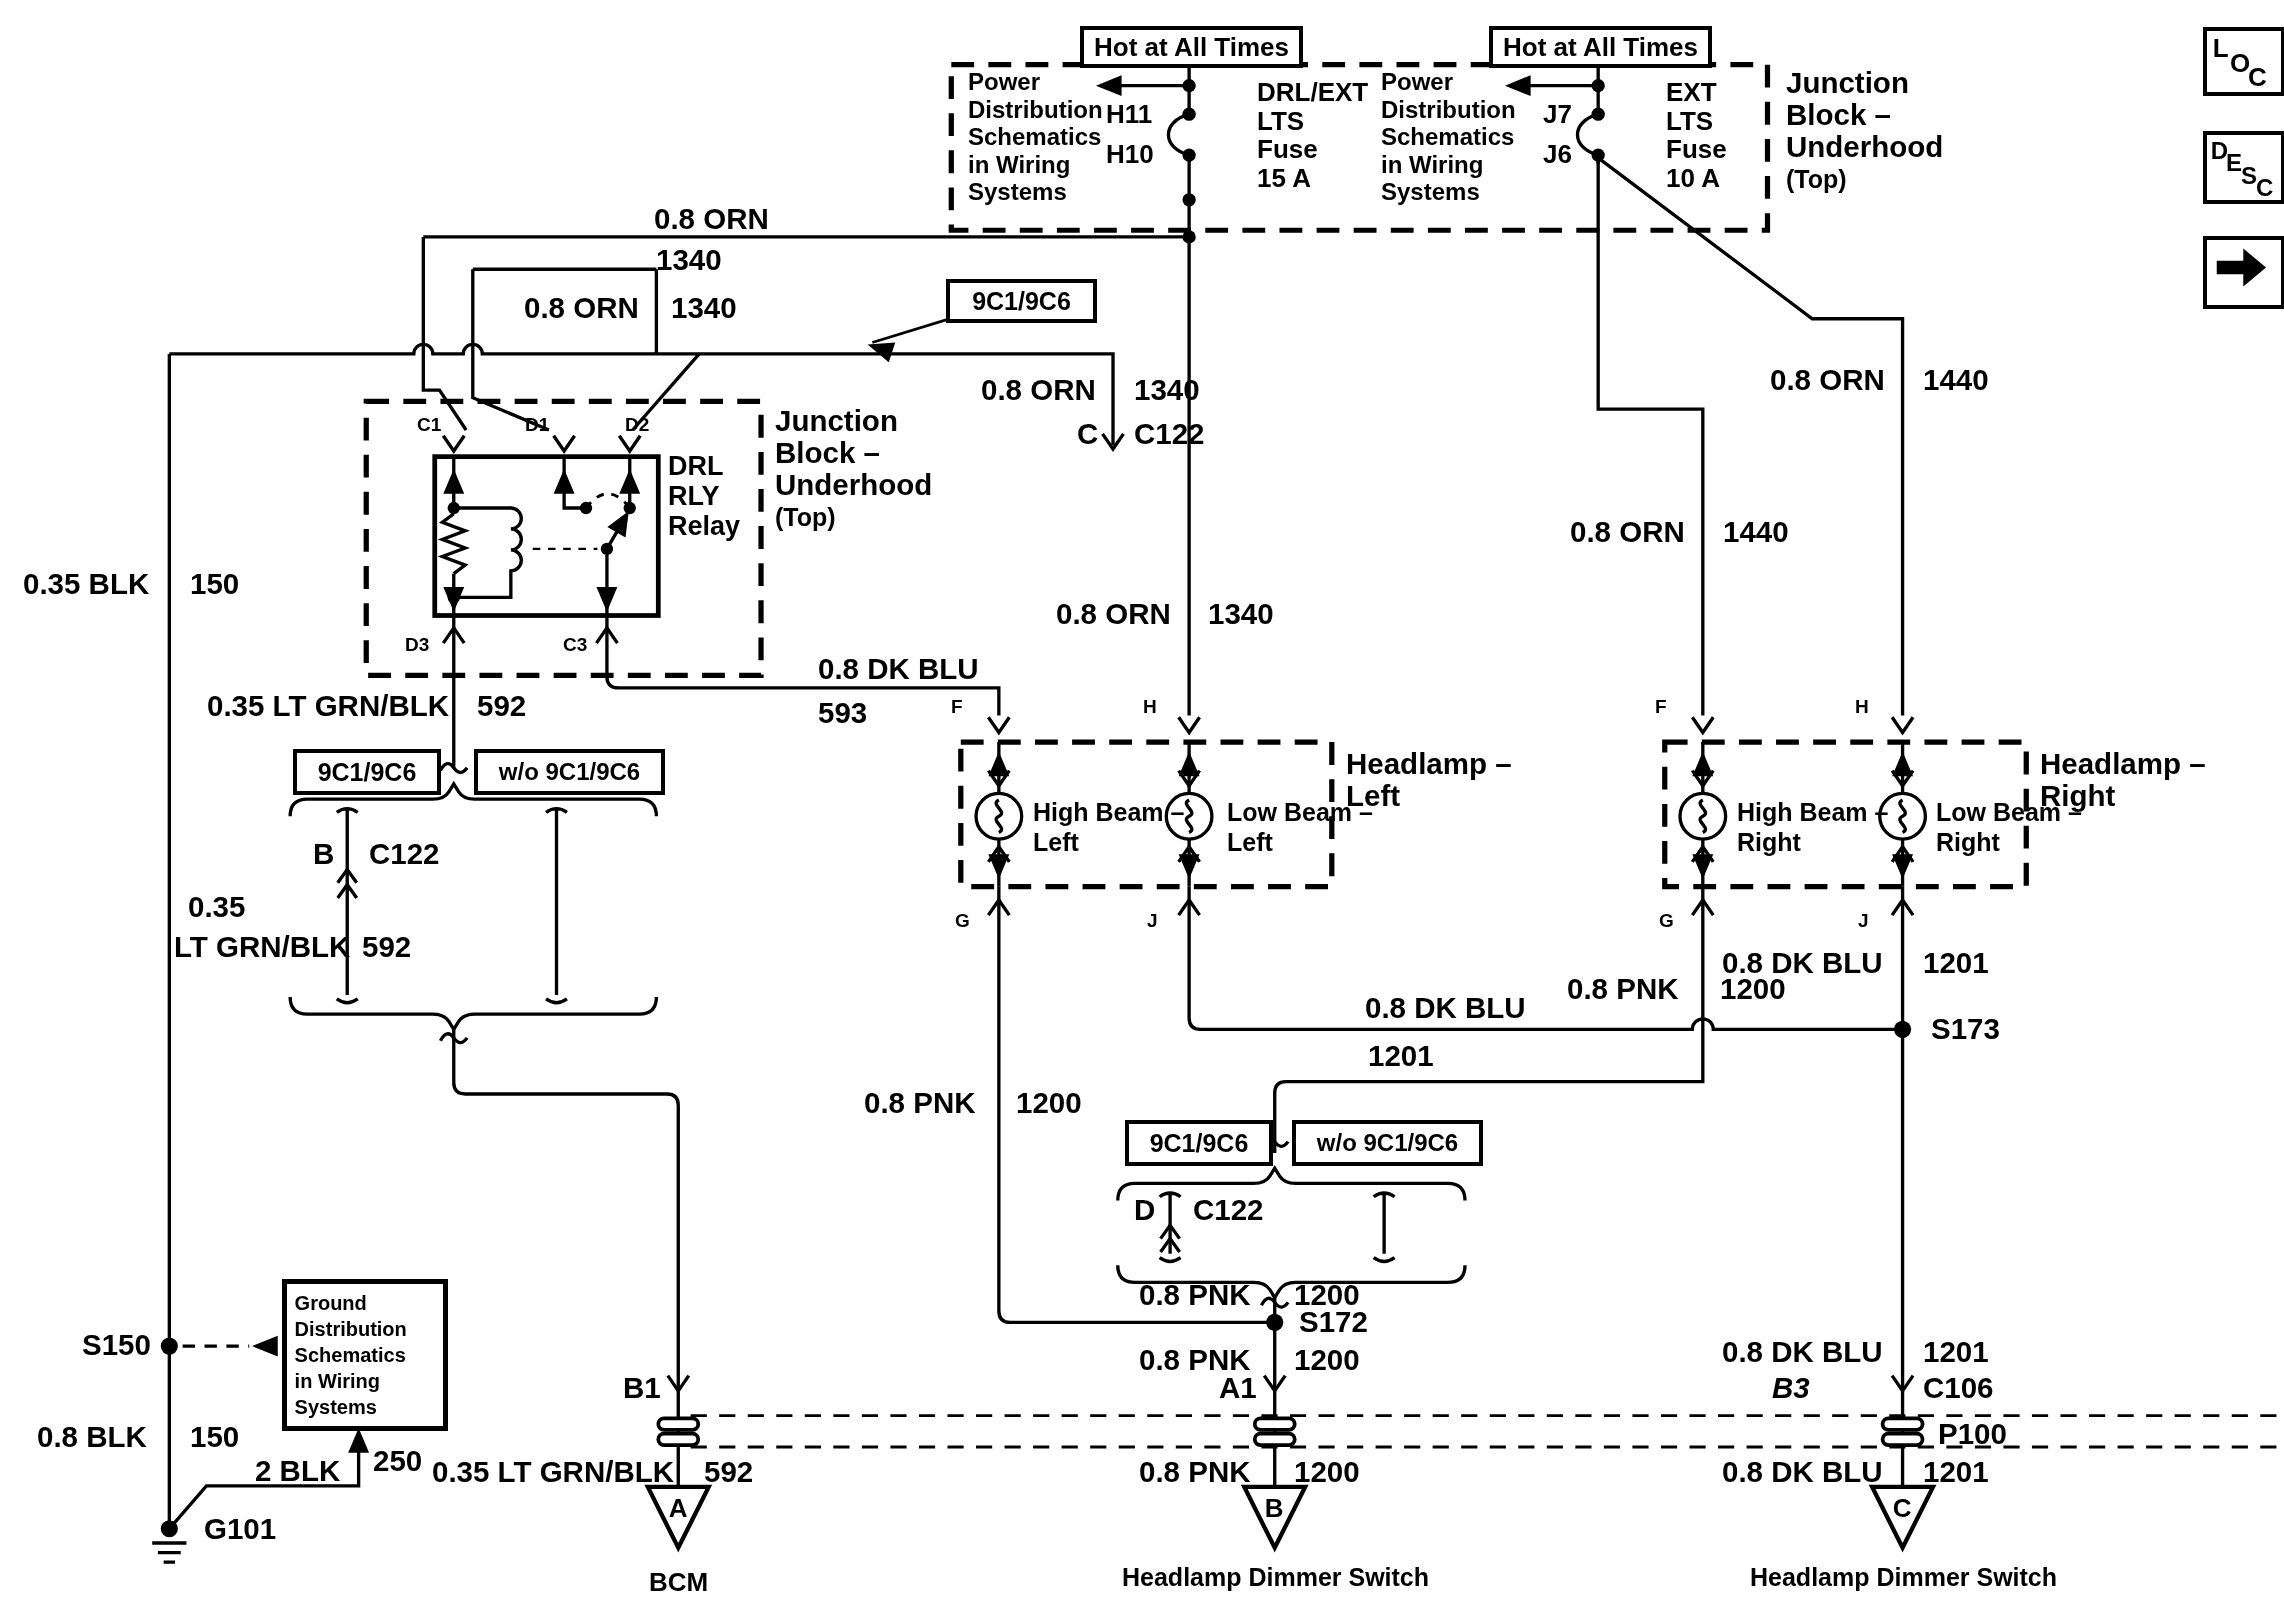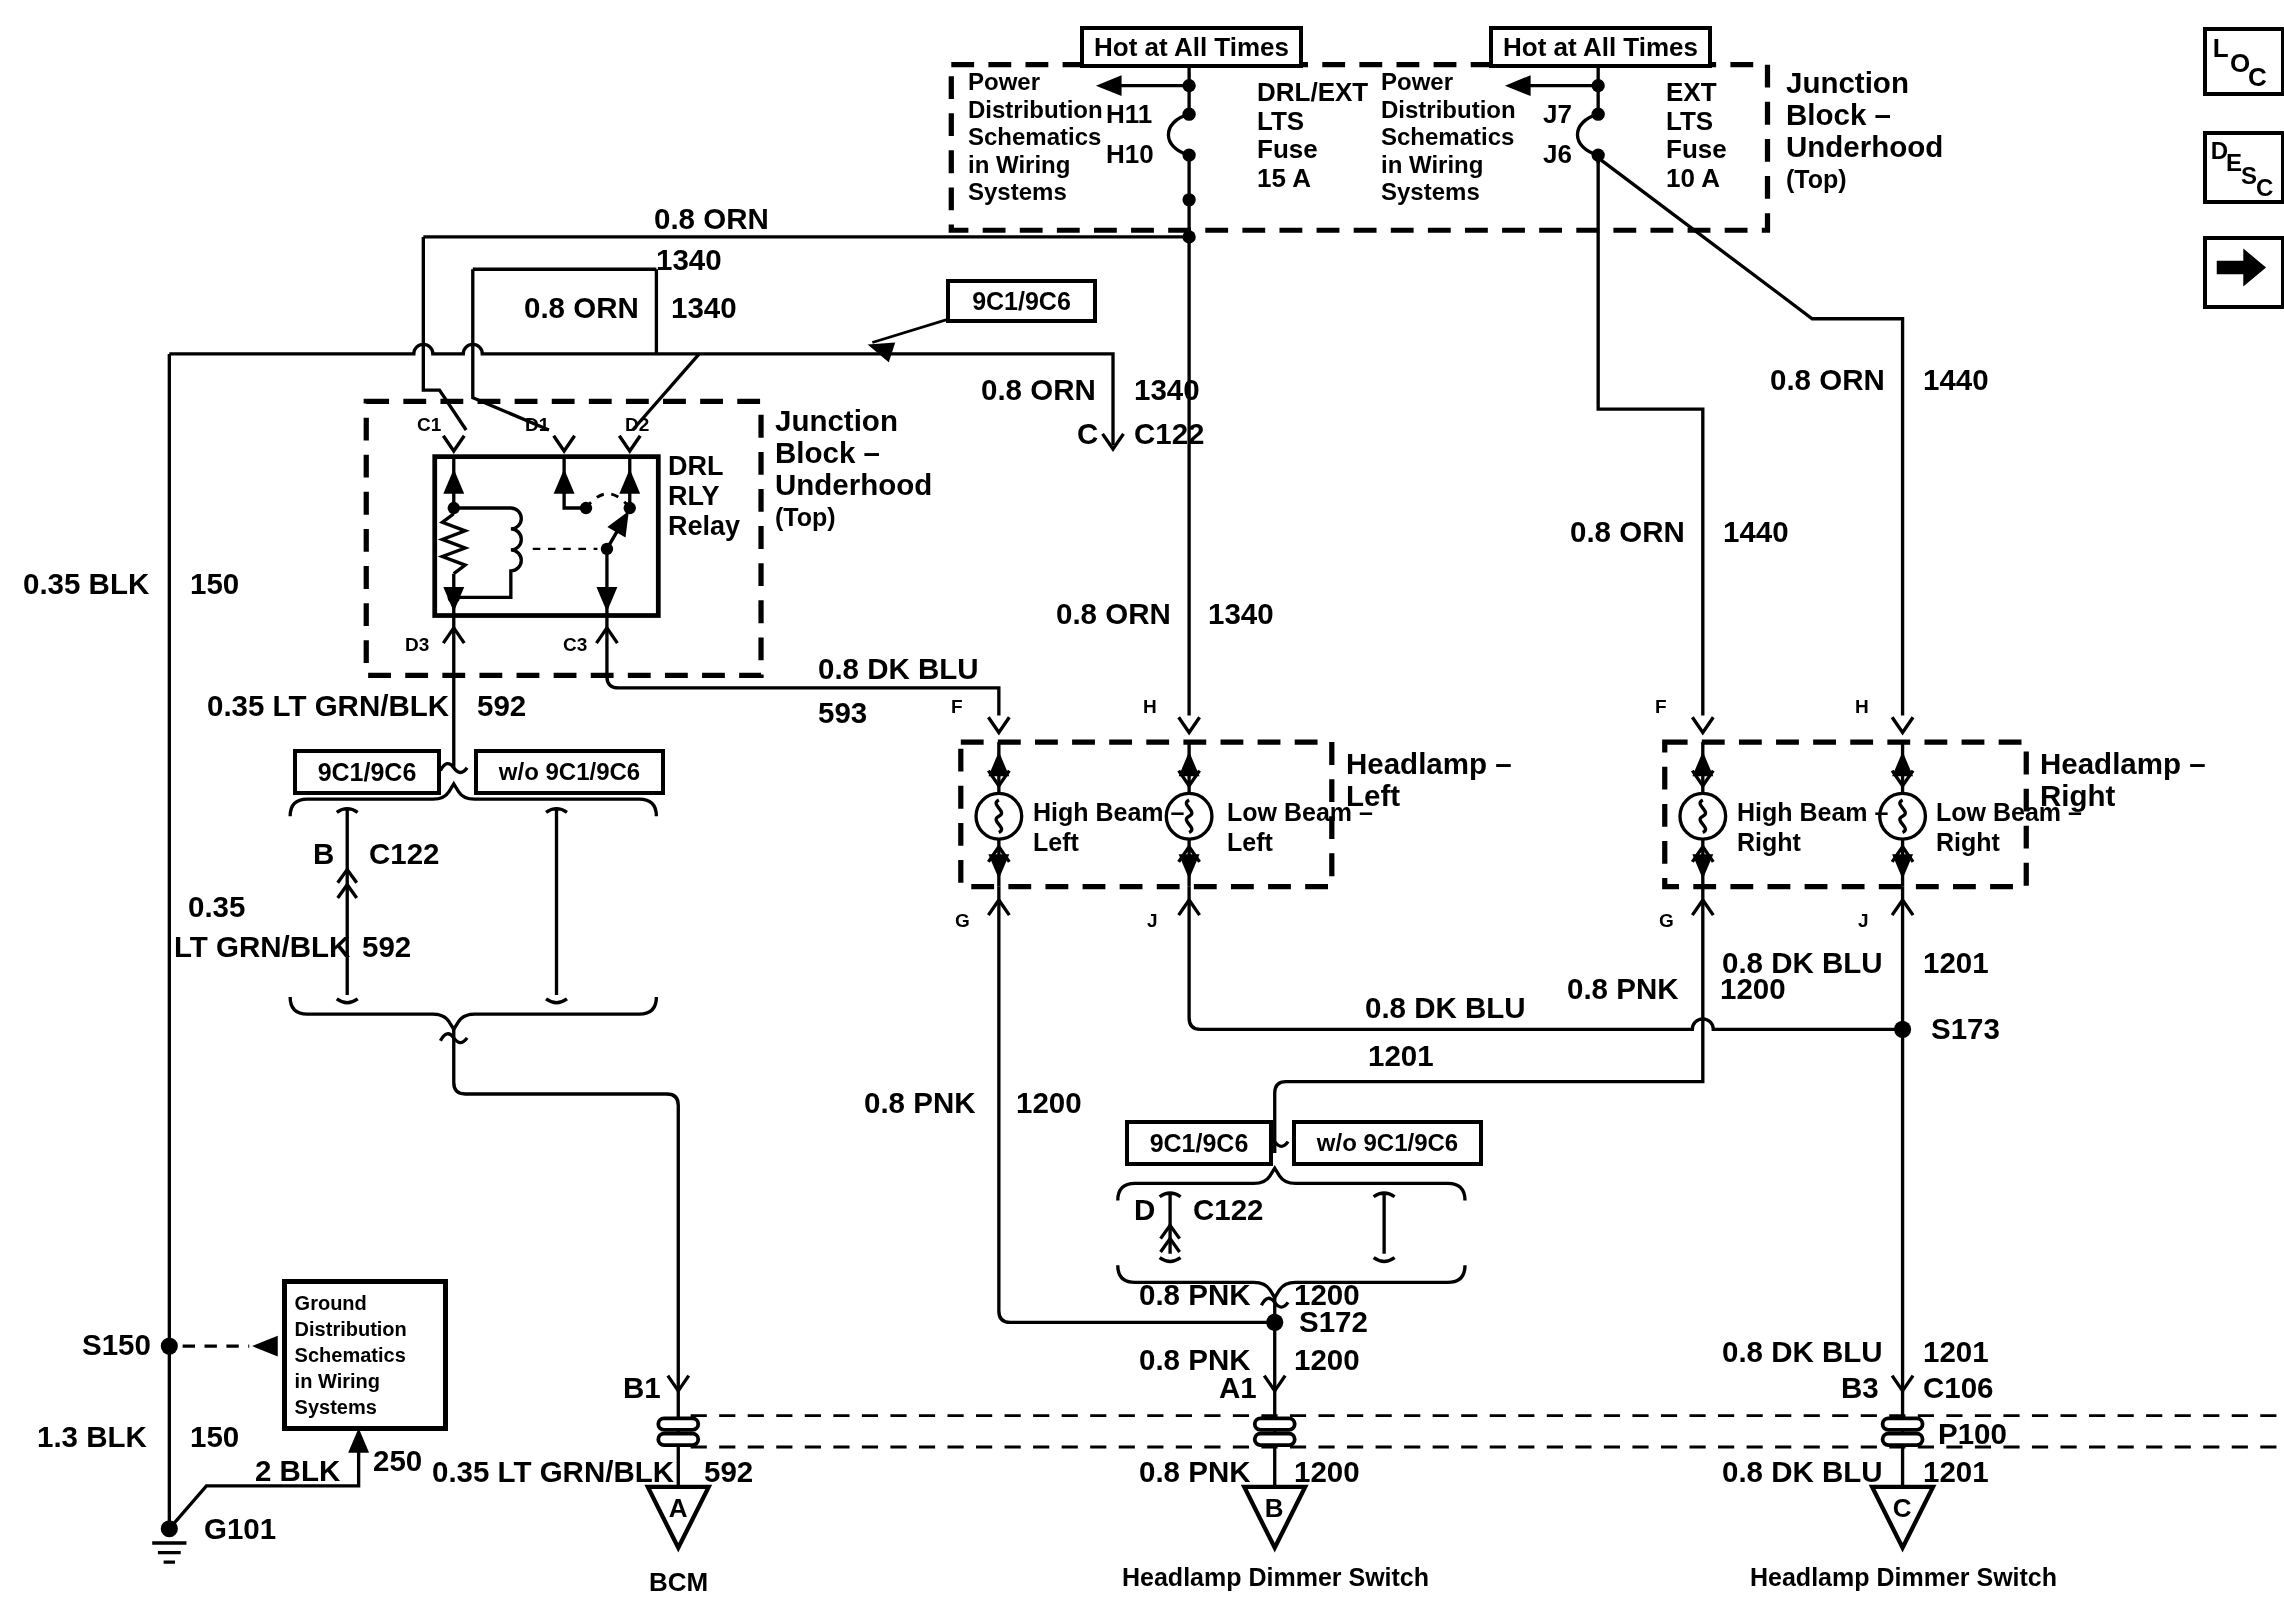--- a/index.html
+++ b/index.html
@@ -403,38 +403,38 @@
 <div class="lbl s27 ctr" style="left:664px;top:1495px;width:28.5px;">A</div>
 <div class="lbl s27 ctr" style="left:631px;top:1569px;width:95px;">BCM</div>
 
 <div class="lbl" style="left:1139px;top:1457px;">0.8 PNK</div>
 <div class="lbl" style="left:1294px;top:1457px;">1200</div>
 <div class="lbl s27 ctr" style="left:1260px;top:1495px;width:28.5px;">B</div>
 <div class="note ctr" style="left:1122px;top:1564px;width:304px;font-size:25px;">Headlamp Dimmer Switch</div>
 
 <div class="lbl" style="left:1722px;top:1337px;">0.8 DK BLU</div>
 <div class="lbl" style="left:1923px;top:1337px;">1201</div>
-<div class="lbl" style="left:1841px;top:1373px;">B3</div>
+<div class="lbl" style="left:1772px;top:1373px;font-style:italic;">B3</div>
 <div class="lbl" style="left:1923px;top:1373px;">C106</div>
 <div class="lbl" style="left:1938px;top:1419px;">P100</div>
 <div class="lbl" style="left:1722px;top:1457px;">0.8 DK BLU</div>
 <div class="lbl" style="left:1923px;top:1457px;">1201</div>
 <div class="lbl s27 ctr" style="left:1888px;top:1495px;width:28.5px;">C</div>
 <div class="note ctr" style="left:1750px;top:1564px;width:304px;font-size:25px;">Headlamp Dimmer Switch</div>
 
 <div class="lbl" style="left:82px;top:1330px;">S150</div>
 <div class="gbox" style="left:282px;top:1279px;width:141px;height:131px;">
   <div class="note" style="position:static;font-size:20px;line-height:26px;">
     <div>Ground</div>
         <div>Distribution</div>
     <div>Schematics</div>
         <div>in Wiring</div>
     <div>Systems</div>
   </div>
 </div>
-<div class="lbl" style="left:37px;top:1422px;">1.3 BLK</div>
+<div class="lbl" style="left:37px;top:1422px;">0.8 BLK</div>
 <div class="lbl" style="left:190px;top:1422px;">150</div>
 <div class="lbl" style="left:255px;top:1446px;margin-top:10px;">2 BLK</div>
 <div class="lbl" style="left:373px;top:1446px;">250</div>
 <div class="lbl" style="left:204px;top:1514px;">G101</div>
 
 </div>
 
 
 </body></html>

